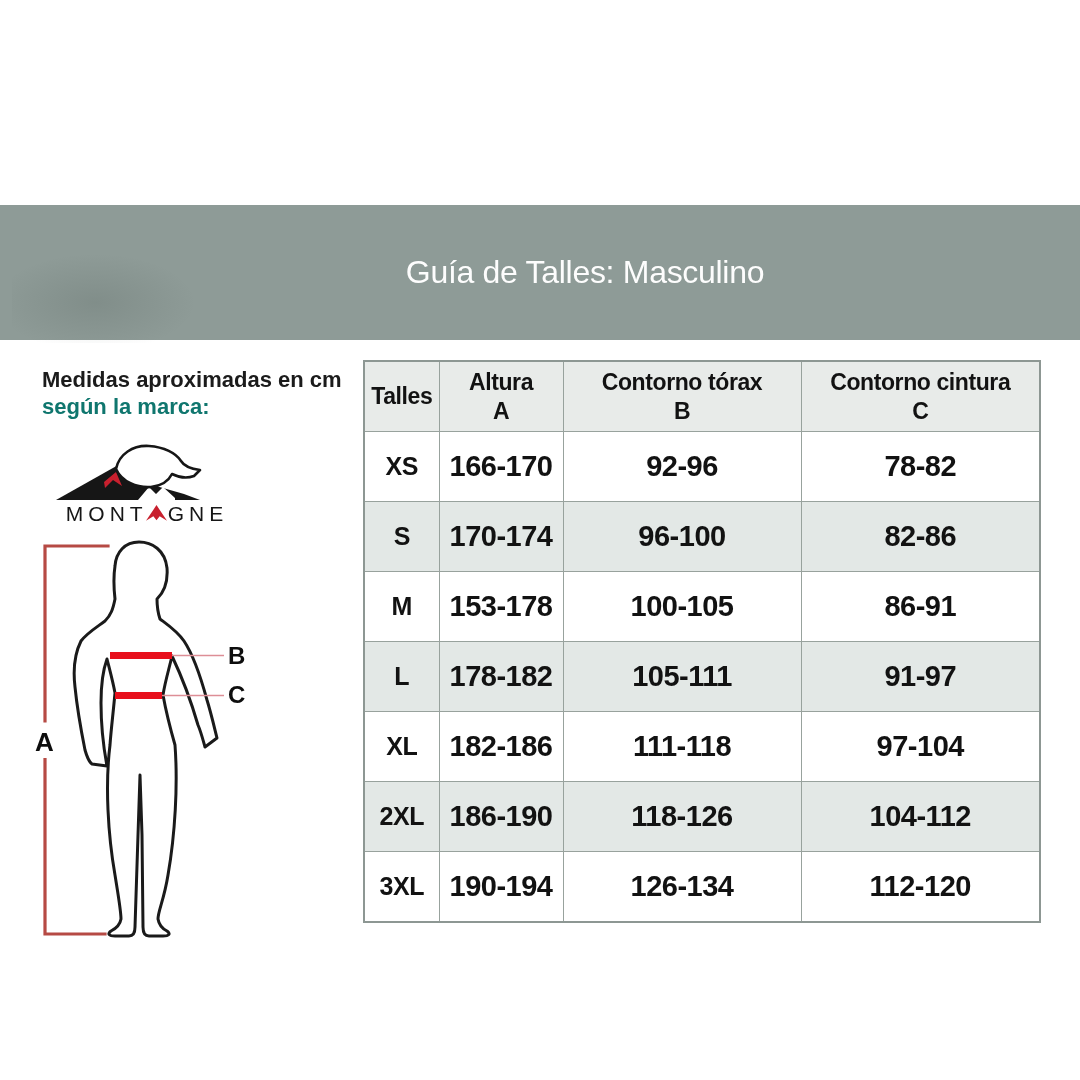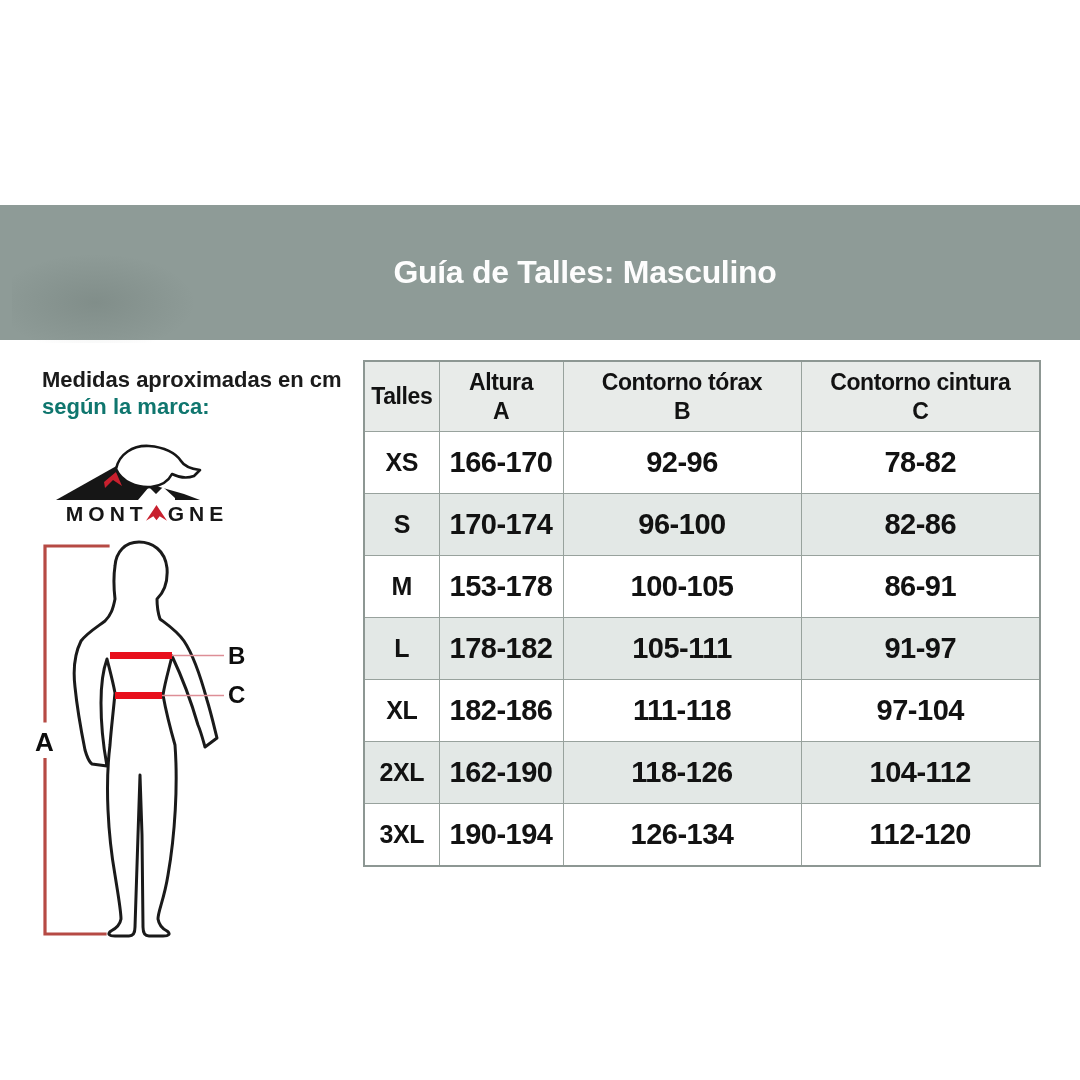--- a/index.html
+++ b/index.html
@@ -4,47 +4,47 @@
 <style>
   html,body{margin:0;padding:0;background:#ffffff;}
   body{width:1080px;height:1080px;position:relative;font-family:"Liberation Sans",sans-serif;color:#121212;overflow:hidden;}
 
   .canvas{position:absolute;inset:0;}
 
   
   .banner{position:absolute;left:0;top:205px;width:1080px;height:135px;background:#8e9b97;display:flex;align-items:center;justify-content:center;}
   .banner-smudge{position:absolute;left:12px;top:48px;width:185px;height:90px;
     background:radial-gradient(ellipse at 45% 55%, rgba(40,52,47,0.13), rgba(40,52,47,0) 70%);}
-  .banner-title{margin:0;font-size:32px;font-weight:700;letter-spacing:-0.3px;color:#fdfdfd;transform:translateX(45px);}
+  .banner-title{margin:0;font-size:32px;font-weight:400;letter-spacing:-0.3px;color:#fdfdfd;transform:translateX(45px);}
 
   
   .intro{position:absolute;left:42px;top:366px;line-height:27px;}
   .intro-line1{font-size:22px;font-weight:700;color:#1b1b1b;}
   .intro-line2{font-size:22px;font-weight:700;color:#0f766e;}
 
   
   .logo{position:absolute;left:52px;top:442px;width:190px;}
   .logo-graphic{display:block;width:190px;height:58px;}
   .wordmark{display:flex;align-items:center;justify-content:center;margin-top:2px;
-    font-size:21px;font-weight:700;letter-spacing:5px;color:#161616;}
+    font-size:21px;font-weight:400;letter-spacing:5px;color:#161616;}
   .wordmark-mark{width:21px;height:17px;margin:0 1px 2px -2px;flex:0 0 auto;}
 
   
   .figure{position:absolute;left:25px;top:535px;width:230px;height:412px;}
   .figure svg{position:absolute;left:0;top:0;}
   .lbl{position:absolute;font-weight:800;color:#0d0d0d;}
   .lbl-a{left:7px;top:192px;font-size:26px;background:#fff;padding:0 3px;}
   .lbl-b{left:203px;top:107px;font-size:24px;}
   .lbl-c{left:203px;top:146px;font-size:24px;}
 
   
   .size-table{position:absolute;left:363px;top:360px;width:676px;border-collapse:collapse;table-layout:fixed;border:2px solid #8d9793;}
   .size-table th,.size-table td{border:1px solid #98a29d;text-align:center;vertical-align:middle;padding:0;}
   .size-table thead th{height:69px;background:#e8ebe9;font-size:23px;font-weight:700;line-height:1.25;letter-spacing:-0.4px;}
-  .size-table tbody tr{height:62px;padding-left:44px;}
+  .size-table tbody tr{height:70px;padding-left:44px;}
   .size-table tbody tr:nth-child(even){background:#e3e8e6;}
   .size-table tbody tr:nth-child(odd){background:#ffffff;}
   .size-table tbody th{font-size:25px;font-weight:700;letter-spacing:-0.5px;}
   .size-table tbody td{font-size:29px;font-weight:700;letter-spacing:-0.5px;}
 </style>
 </head>
 <body>
 
 <div class="canvas">
 
@@ -190,21 +190,21 @@
         <td>91-97</td>
       </tr>
       <tr>
         <th>XL</th>
         <td>182-186</td>
         <td>111-118</td>
         <td>97-104</td>
       </tr>
       <tr>
         <th>2XL</th>
-        <td>162-190</td>
+        <td>186-190</td>
         <td>118-126</td>
         <td>104-112</td>
       </tr>
       <tr>
         <th>3XL</th>
         <td>190-194</td>
         <td>126-134</td>
         <td>112-120</td>
       </tr>
     </tbody>

